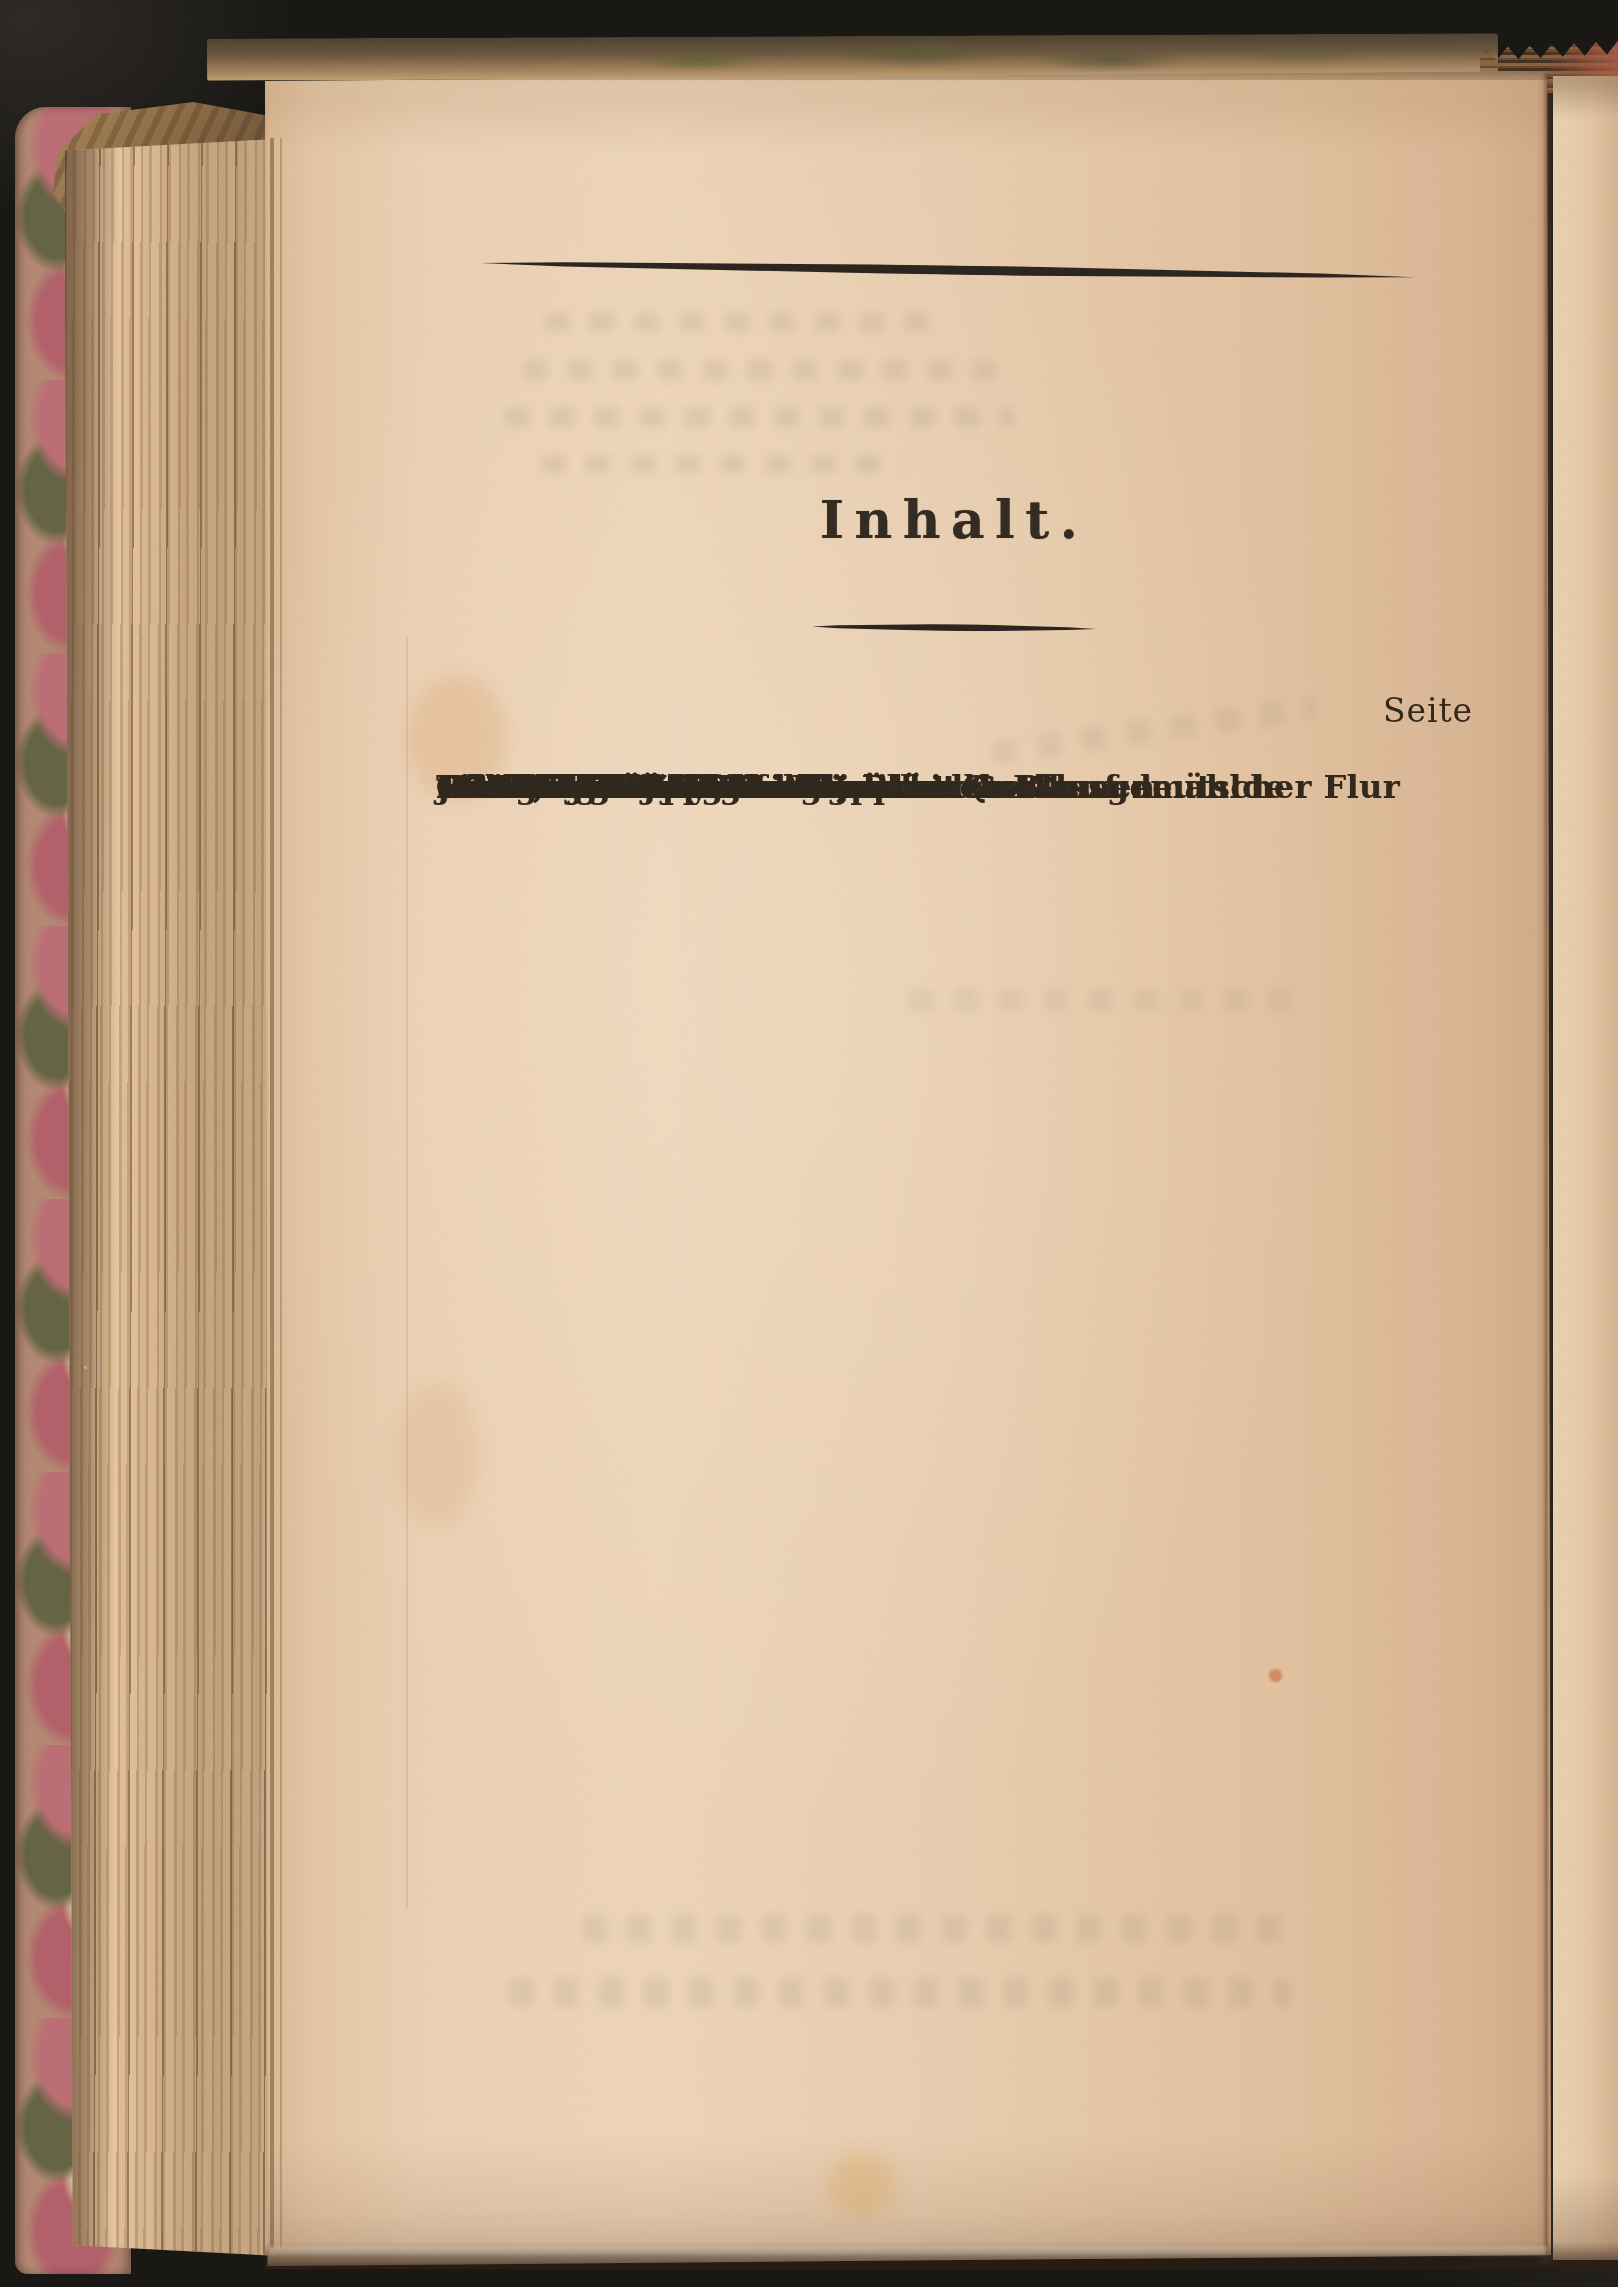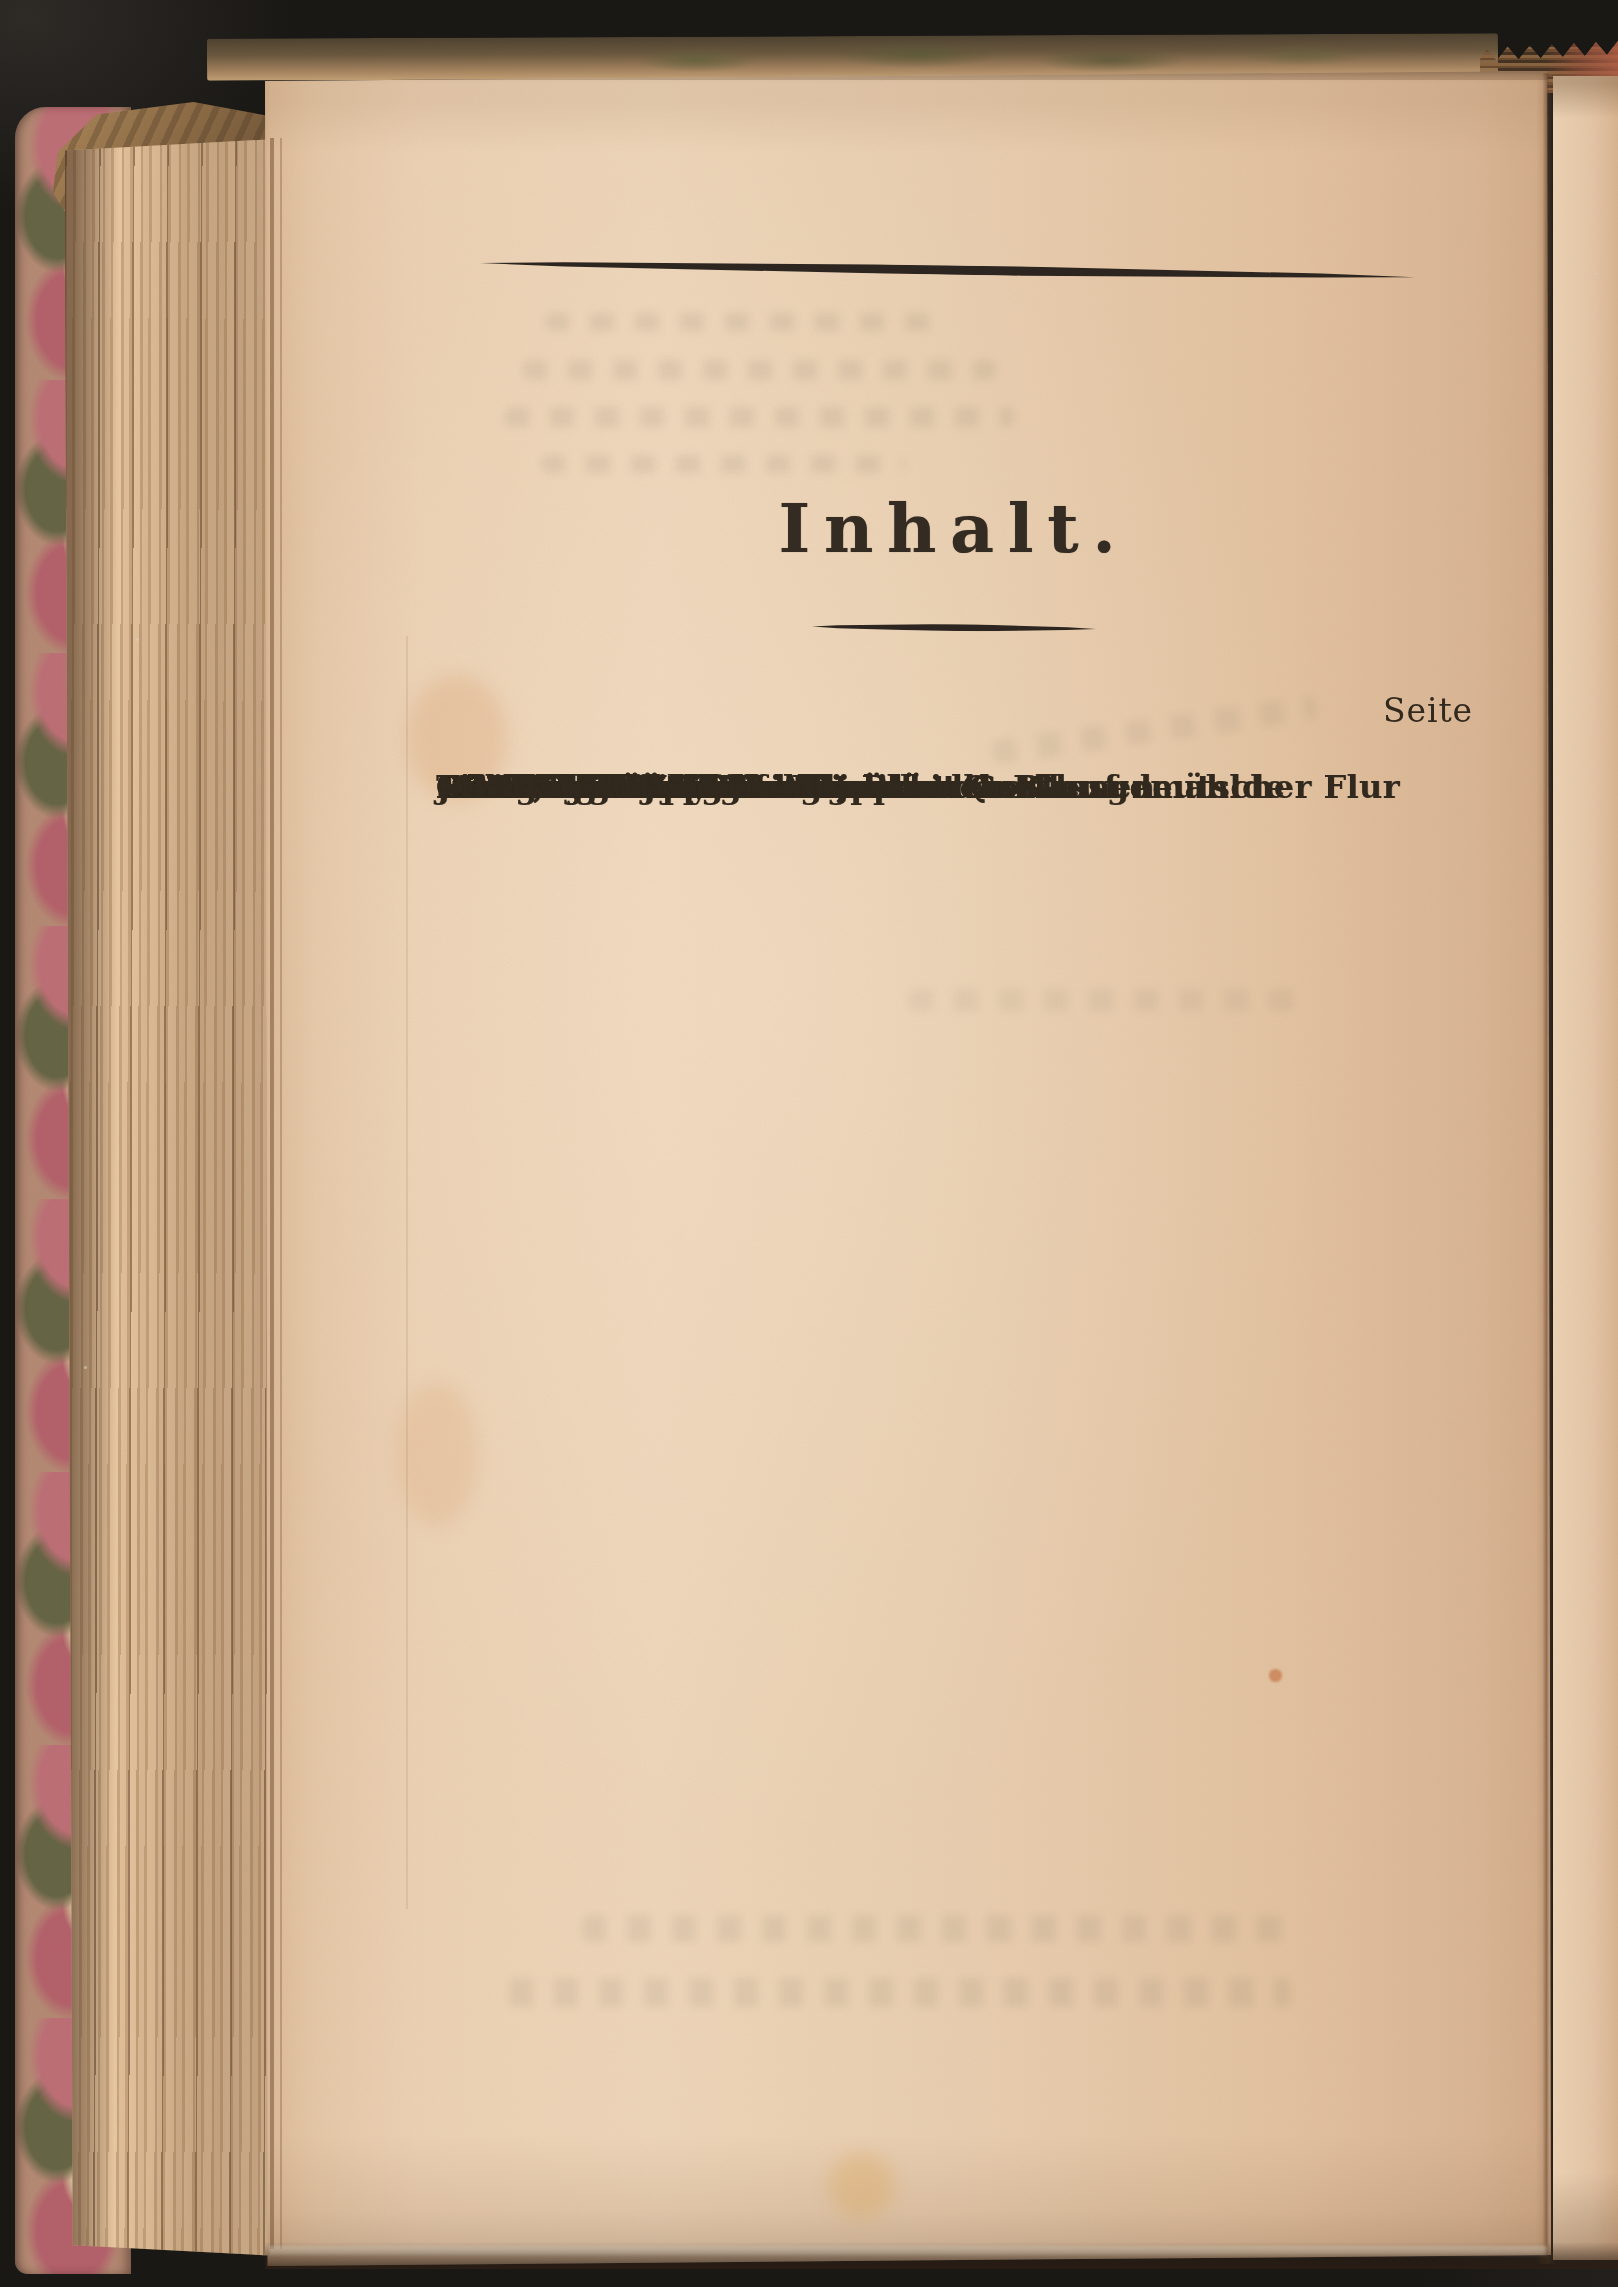--- a/index.html
+++ b/index.html
@@ -103,21 +103,21 @@
 
   
   .rule{
     background:#2d2620;
     clip-path:polygon(0 50%,9% 30%,42% 6%,58% 4%,90% 30%,100% 52%,90% 70%,58% 96%,42% 94%,9% 72%);
   }
   .rule1{left:480px;top:265px;width:935px;height:10px;transform:rotate(.85deg);}
   .rule2{left:812px;top:624px;width:284px;height:7.3px;transform:rotate(.5deg);}
   .title{
     left:436px;top:494px;width:1036px;text-align:center;
-    font-size:68px;line-height:1;font-weight:700;letter-spacing:.2em;
+    font-size:52px;line-height:1;font-weight:700;letter-spacing:.2em;
     color:#342c22;text-shadow:0 0 0.9px rgba(52,44,34,.55);white-space:nowrap;
   }
   .seite{
     left:1200px;top:691px;width:273px;text-align:right;
     font-size:33px;font-weight:400;color:#32291e;letter-spacing:0.9px;
   }
   .toc{left:436px;top:768px;width:1036px;height:1302px;color:#32291e;}
   .toc .row{position:relative;display:flex;align-items:baseline;height:43px;white-space:nowrap;}
   .toc .t{position:static;font-size:32px;font-weight:700;letter-spacing:0.4px;text-shadow:0.4px 0.4px 0 rgba(50,41,30,.35);}
   .toc .dots{

